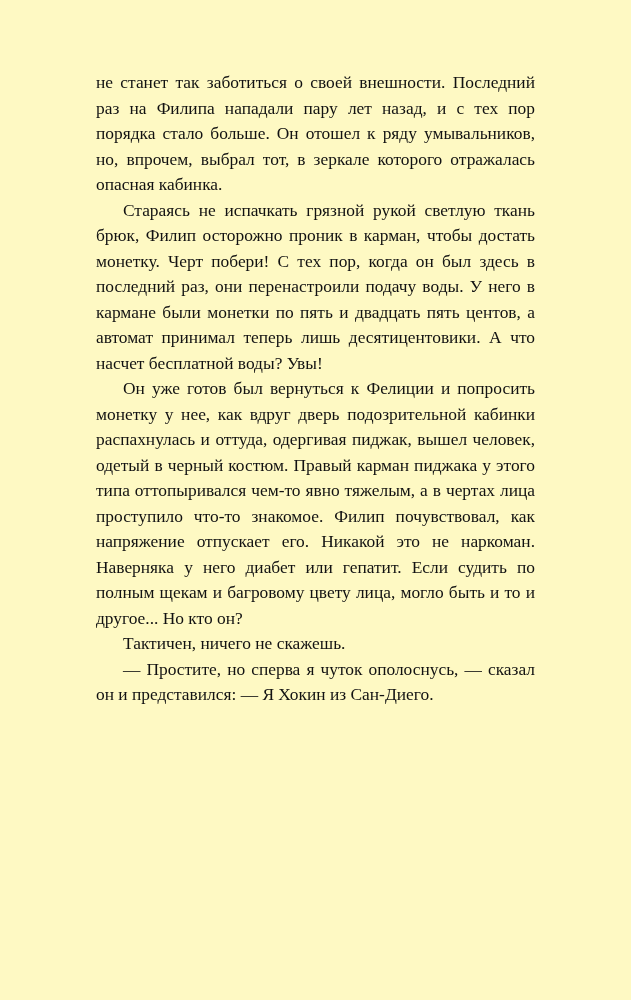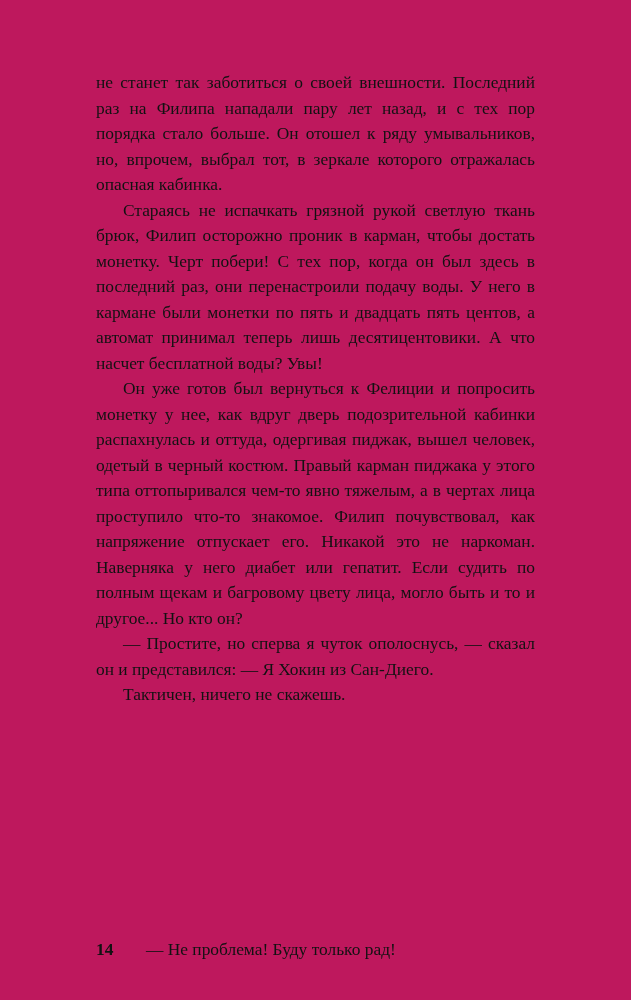--- a/index.html
+++ b/index.html
@@ -13,21 +13,21 @@
     overflow: hidden;
     font-family: "Liberation Serif", "DejaVu Serif", serif;
     color: #111111;
   }
   .page {
     position: relative;
     width: 631px;
     height: 1000px;
     box-sizing: border-box;
     padding: 70px 96px 40px 96px;
-    background: #be185d;
+    background: #fef9c3;
   }
   .body-text {
     font-size: 17.4px;
     line-height: 1.465;
     text-align: justify;
     text-justify: inter-word;
     hyphens: manual;
     color: #121212;
   }
   .body-text p {
@@ -59,22 +59,18 @@
 </style>
 </head>
 <body>
 
 <div class="page">
 
   <div class="body-text">
     <p class="no-indent">не станет так заботиться о своей внешности. Послед­ний раз на Филипа нападали пару лет назад, и с тех пор порядка стало больше. Он отошел к ряду умы­вальников, но, впрочем, выбрал тот, в зеркале кото­рого отражалась опасная кабинка.</p>
     <p>Стараясь не испачкать грязной рукой светлую ткань брюк, Филип осторожно проник в карман, чтобы достать монетку. Черт побери! С тех пор, ког­да он был здесь в последний раз, они перенастроили подачу воды. У него в кармане были монетки по пять и двадцать пять центов, а автомат принимал теперь лишь десятицентовики. А что насчет бесплатной воды? Увы!</p>
     <p>Он уже готов был вернуться к Фелиции и попро­сить монетку у нее, как вдруг дверь подозрительной кабинки распахнулась и оттуда, одергивая пиджак, вышел человек, одетый в черный костюм. Правый карман пиджака у этого типа оттопыривался чем-то явно тяжелым, а в чертах лица проступило что-то знакомое. Филип почувствовал, как напряжение от­пускает его. Никакой это не наркоман. Наверняка у него диабет или гепатит. Если судить по полным щекам и багровому цвету лица, могло быть и то и другое... Но кто он?</p>
+    <p>Тактичен, ничего не скажешь.</p>
     <p>— Простите, но сперва я чуток ополоснусь, — сказал он и представился: — Я Хокин из Сан-Диего.</p>
-    <p>Тактичен, ничего не скажешь.</p>
   </div>
 
-  <div class="footer-line">
-    <span class="fn-num">14</span>
-    <span class="fn-text">— Не проблема! Буду только рад!</span>
-  </div>
 
 </div>
 
 </body></html>

